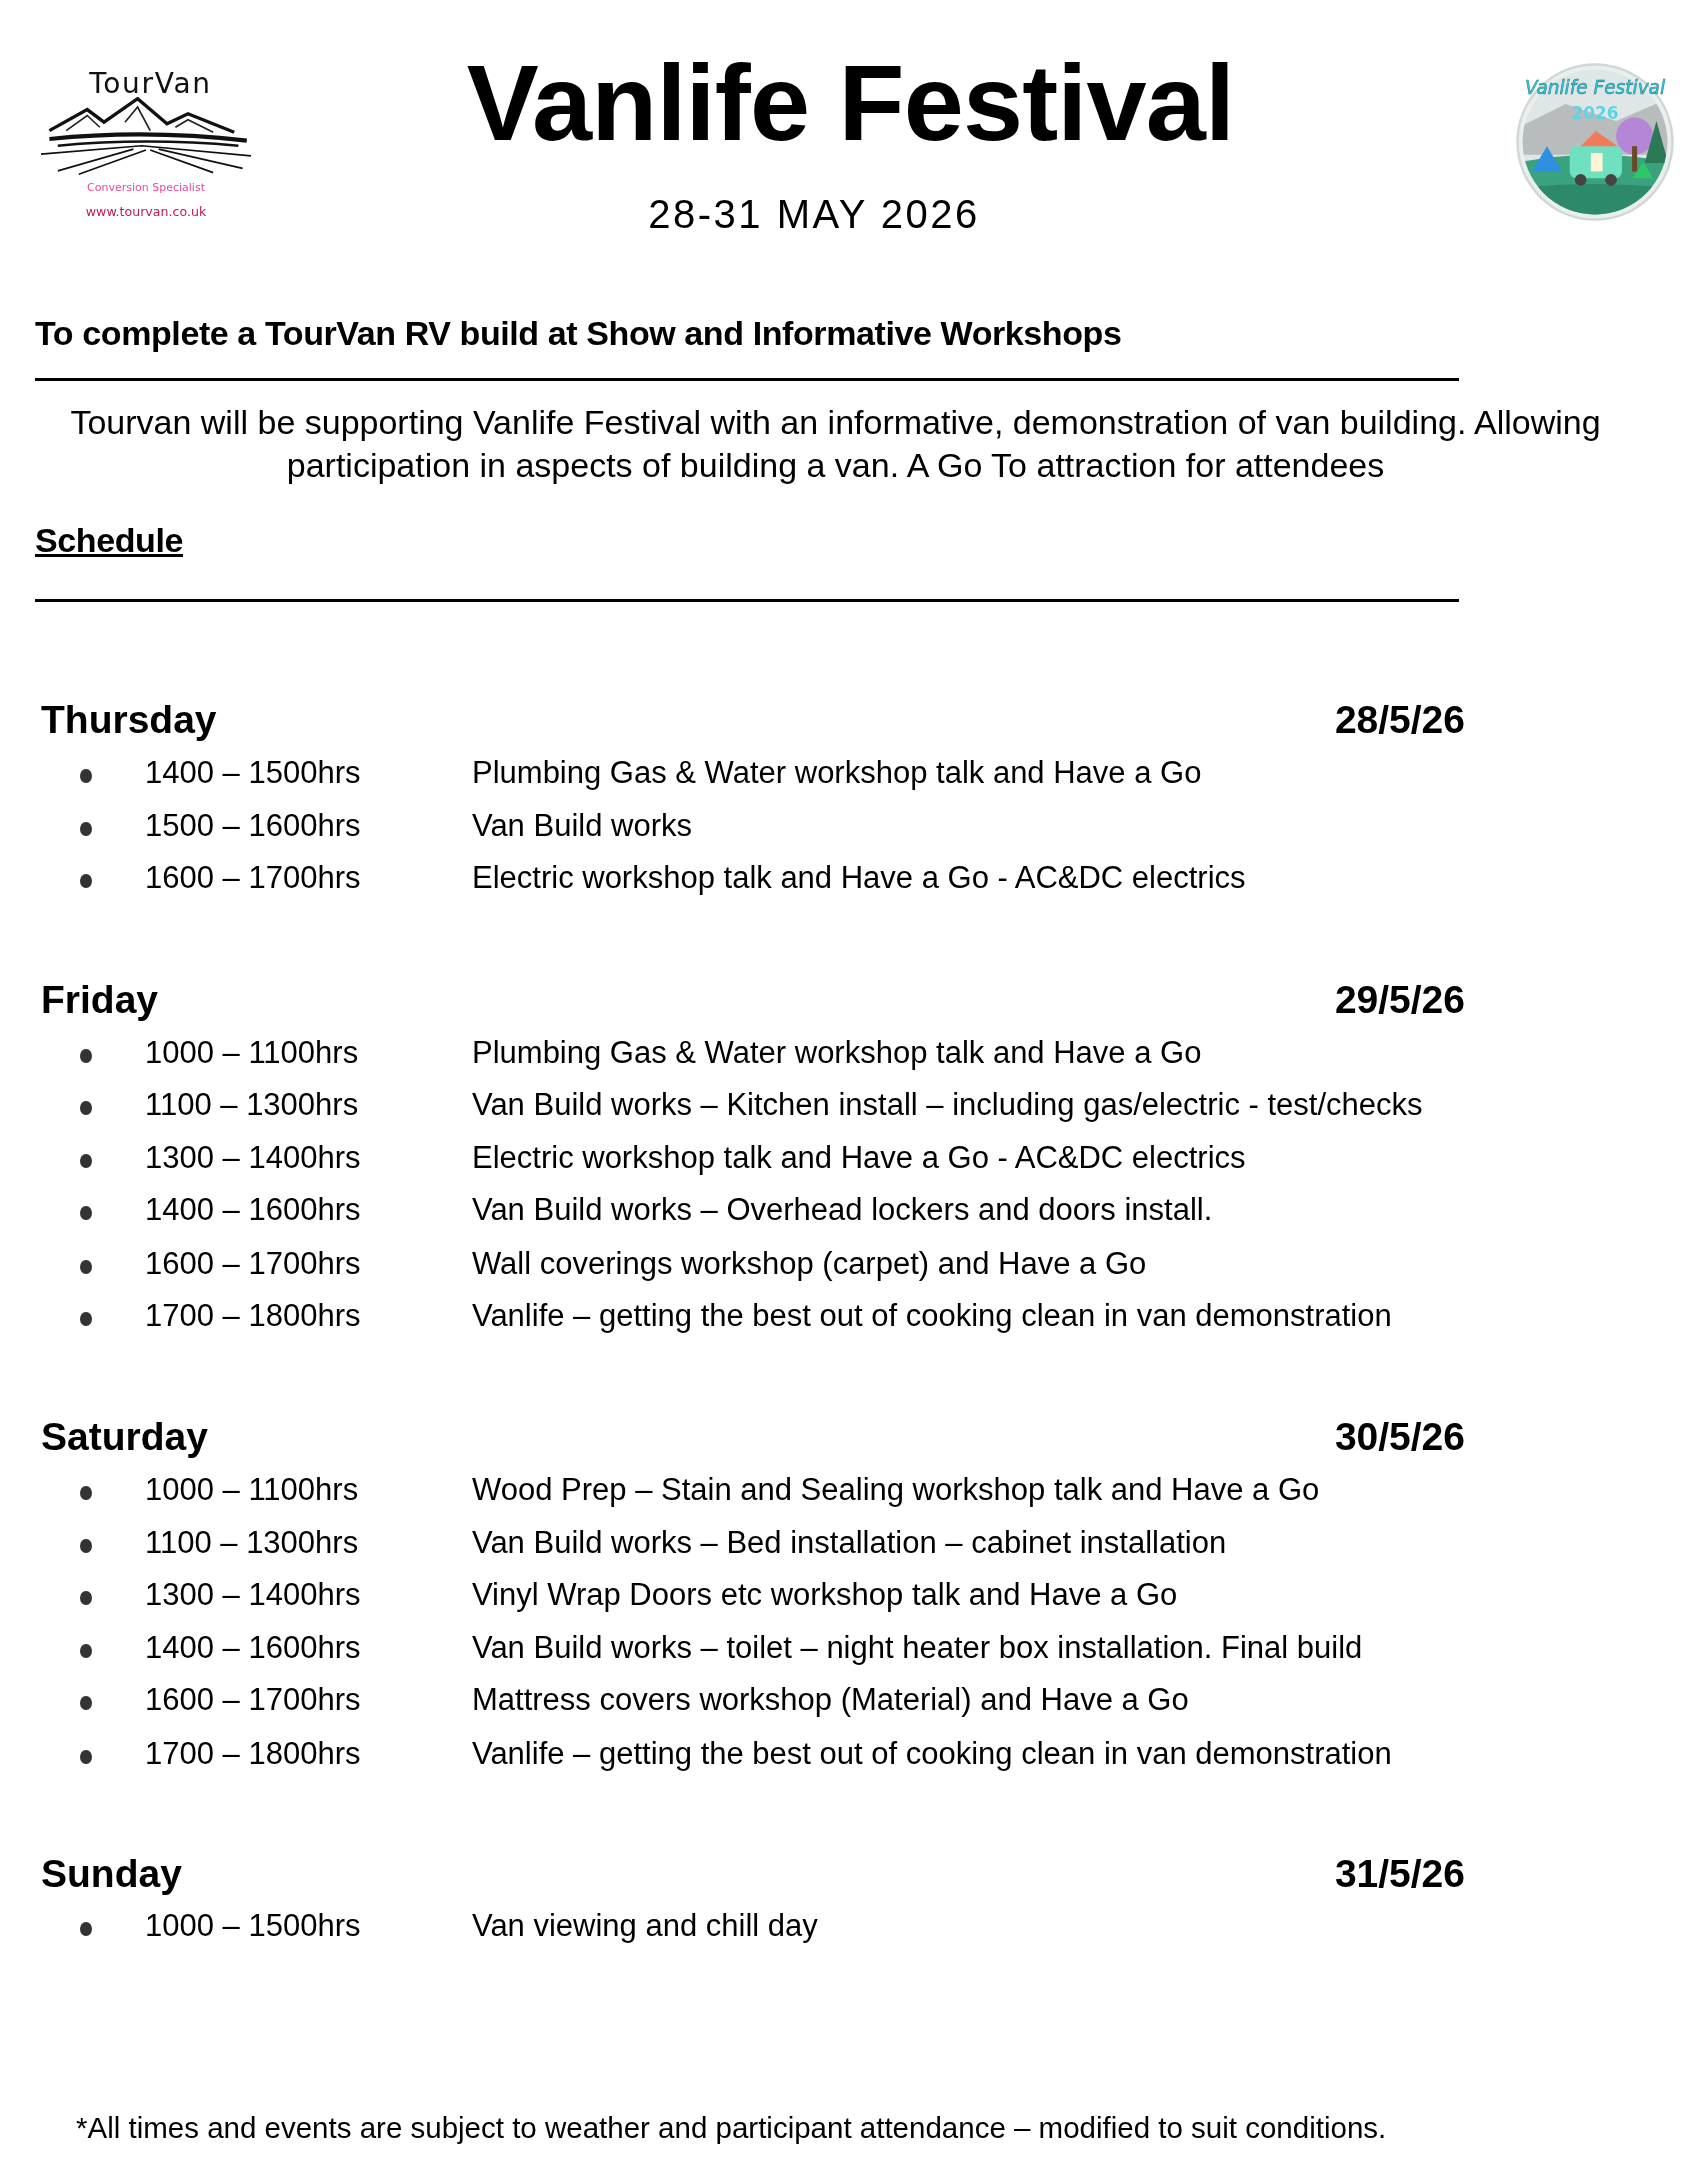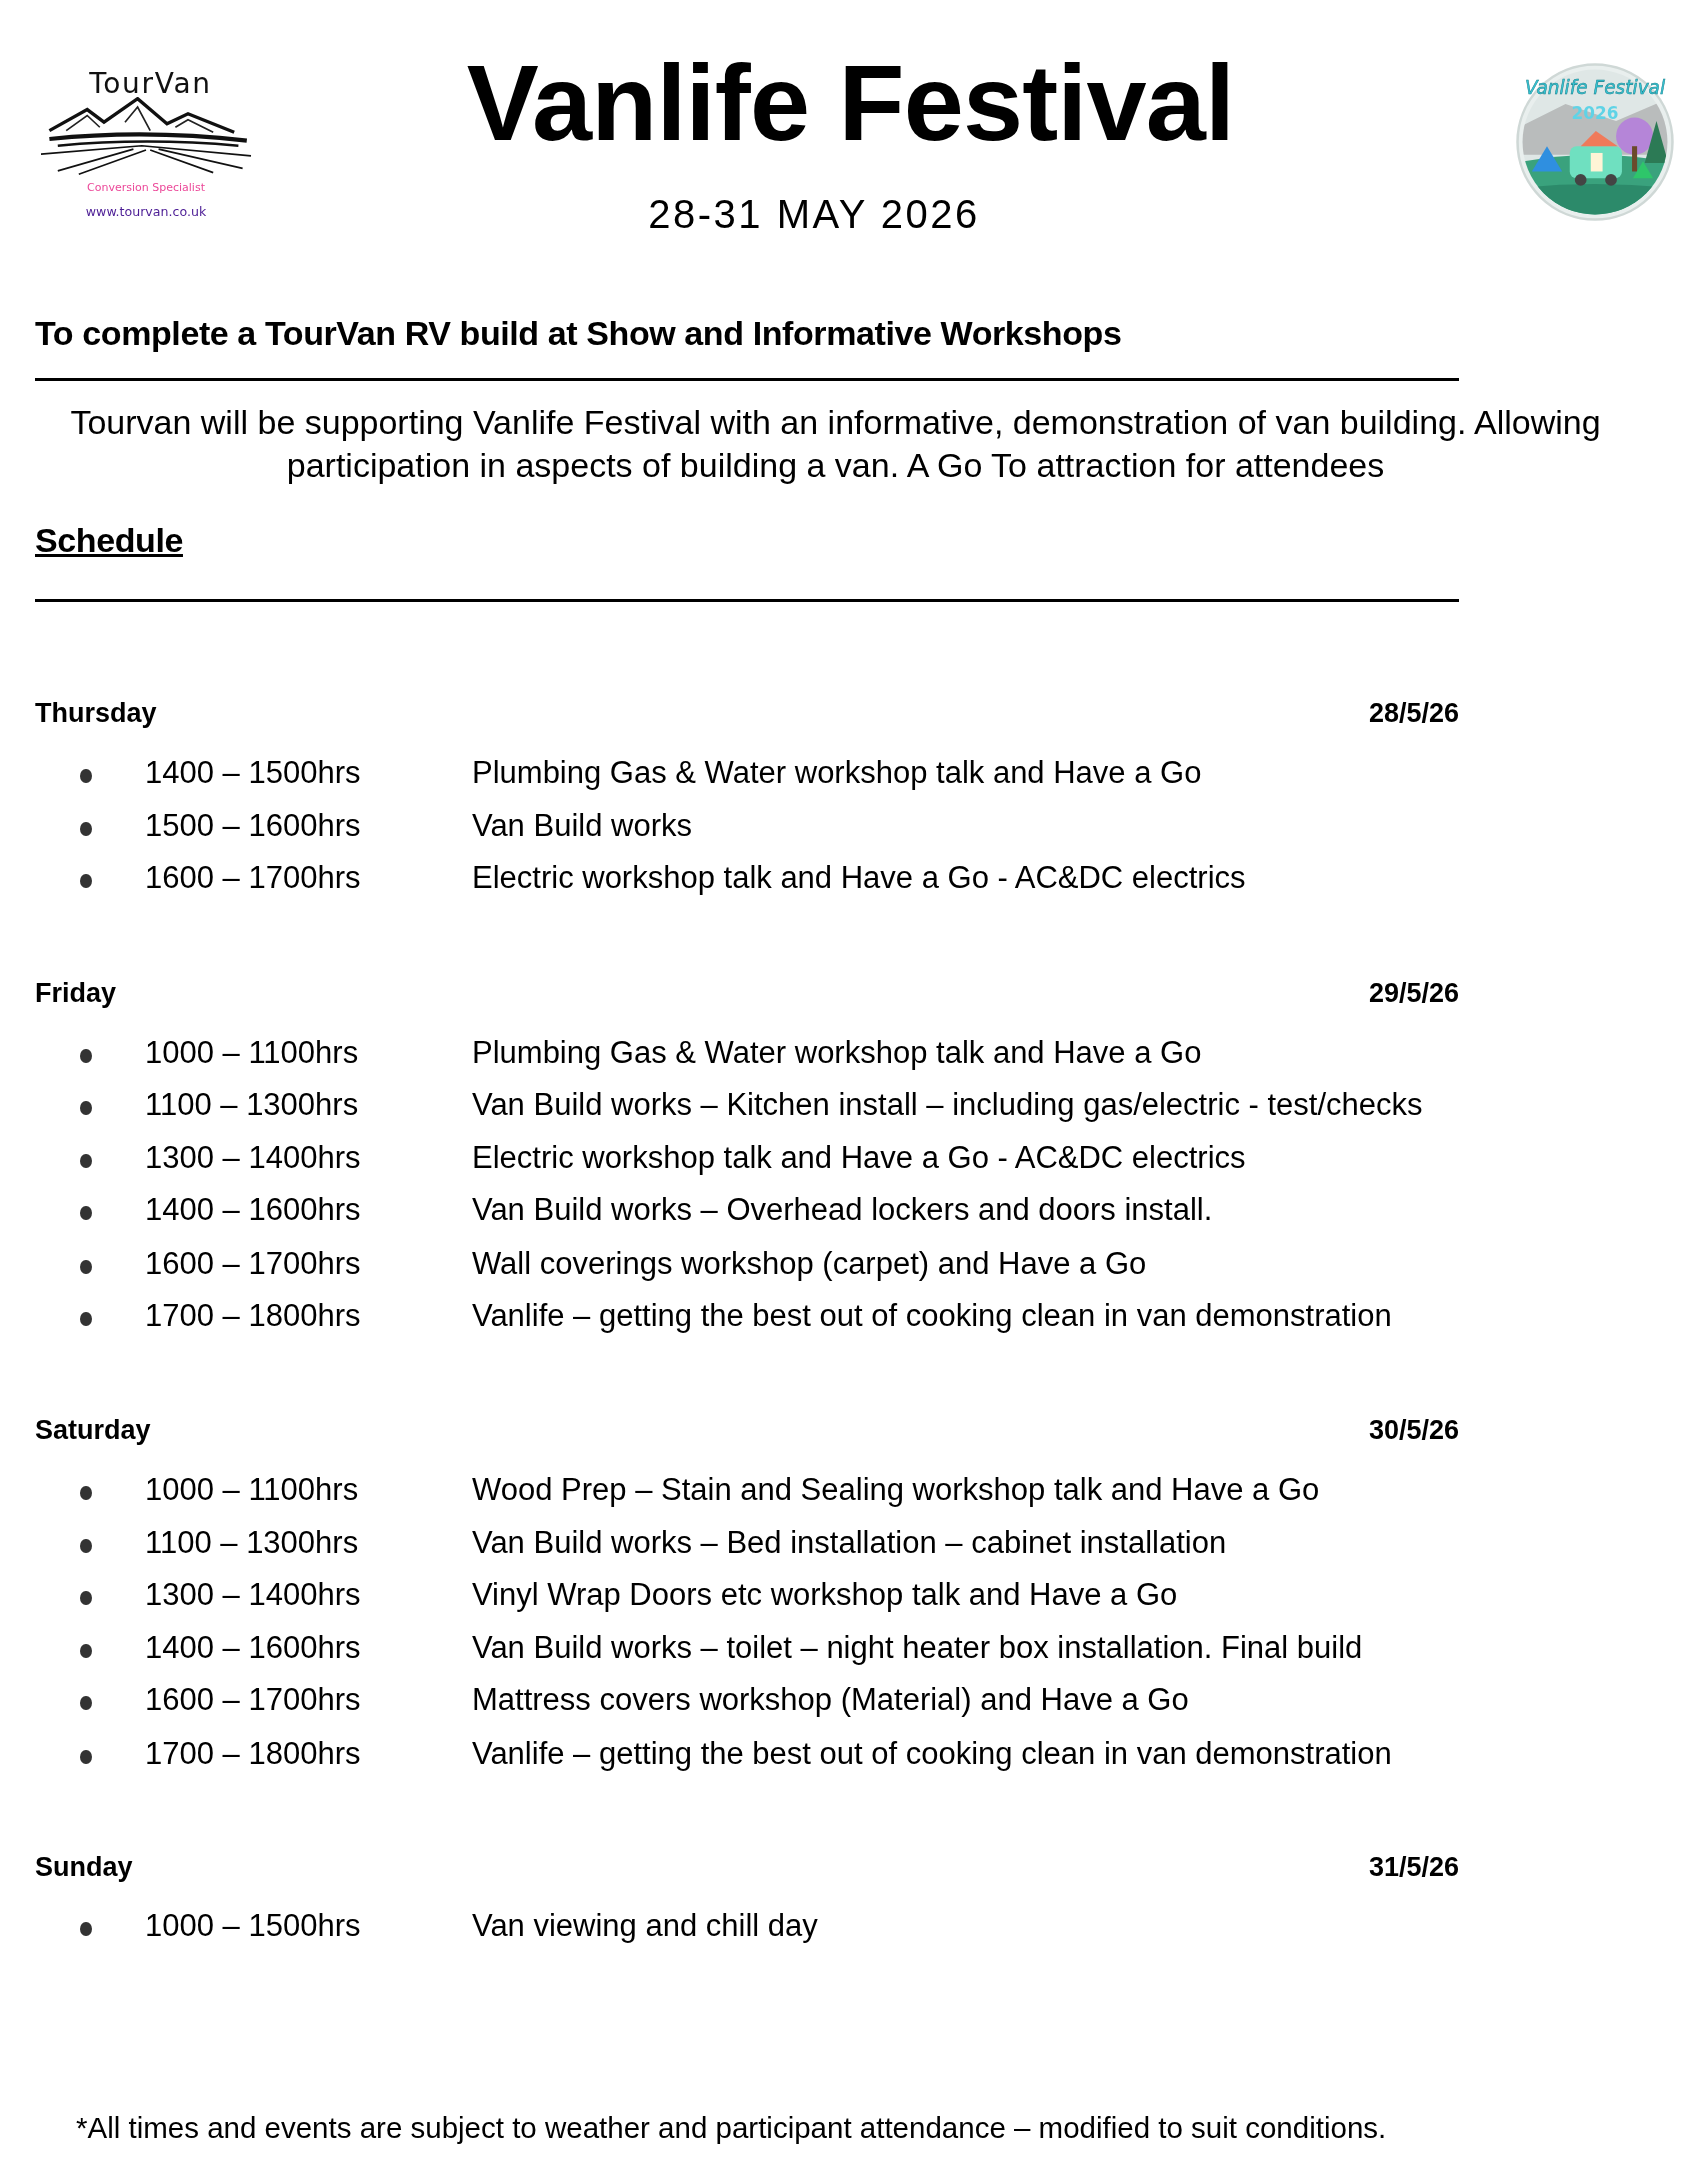--- a/index.html
+++ b/index.html
@@ -6,40 +6,40 @@
   html, body { width: 1701px; height: 2159px; background: #ffffff; overflow: hidden; }
   body { position: relative; font-family: "Liberation Sans", sans-serif; color: #000; }
 
   .logo-tourvan { position: absolute; left: 32px; top: 59px; width: 228px; height: 169px; }
   .logo-tourvan .brand { position: absolute; left: 34px; top: 8.4px; width: 169px; text-align: center;
     font-family: "DejaVu Sans", sans-serif; font-size: 28px; letter-spacing: 1.7px; font-weight: 400; color: #111; }
   .logo-tourvan svg { position: absolute; left: 0; top: 38px; }
   .logo-tourvan .tagline { position: absolute; left: 0; top: 122px; width: 228px; text-align: center;
     font-family: "DejaVu Sans", sans-serif; font-size: 11px; color: #ec4899; }
   .logo-tourvan .url { position: absolute; left: 0; top: 145px; width: 228px; text-align: center;
-    font-family: "DejaVu Sans", sans-serif; font-size: 12.6px; color: #4c1d95; }
+    font-family: "DejaVu Sans", sans-serif; font-size: 12.6px; color: #be185d; }
 
   .title { position: absolute; left: 0; top: 40px; width: 1701px; text-align: center;
     font-family: "Liberation Sans", sans-serif; font-weight: 700; font-size: 108px; letter-spacing: -0.8px; }
   .dates { position: absolute; left: 0; top: 192px; width: 1628px; text-align: center;
     font-size: 40px; letter-spacing: 2.5px; }
 
   .badge { position: absolute; left: 1515px; top: 62px; width: 160px; height: 160px; }
 
   .heading { position: absolute; left: 35px; font-weight: 700; font-size: 34px; letter-spacing: -0.4px; }
   .h-intro { top: 314px; }
   .h-sched { top: 521px; text-decoration: underline; }
   .rule { position: absolute; left: 35px; width: 1424px; height: 3.4px; background: #000; }
   .rule-1 { top: 378px; }
   .rule-2 { top: 599px; }
 
   .intro { position: absolute; left: 51px; top: 401px; width: 1569px; text-align: center;
     font-size: 34px; line-height: 43px; }
 
-  .day-header { position: absolute; left: 35px; width: 1424px; font-weight: 700; font-size: 27px; }
+  .day-header { position: absolute; left: 41px; width: 1424px; font-weight: 700; font-size: 39px; }
   .day-header .day-date { position: absolute; right: 0; top: 0; }
   .event { position: absolute; left: 0; width: 1701px; height: 42px; font-size: 31px; padding-left: 21px; }
   .event .bullet { position: absolute; left: 80px; top: 13.5px; width: 11.8px; height: 14.3px; border-radius: 50%; background: #333; }
   .event .time { position: absolute; left: 145px; top: 0; }
   .event .desc { position: absolute; left: 472px; top: 0; white-space: nowrap; }
 
   .footnote { position: absolute; left: 76px; top: 2111px; font-size: 29.5px; }
 </style>
 </head>
 <body>

